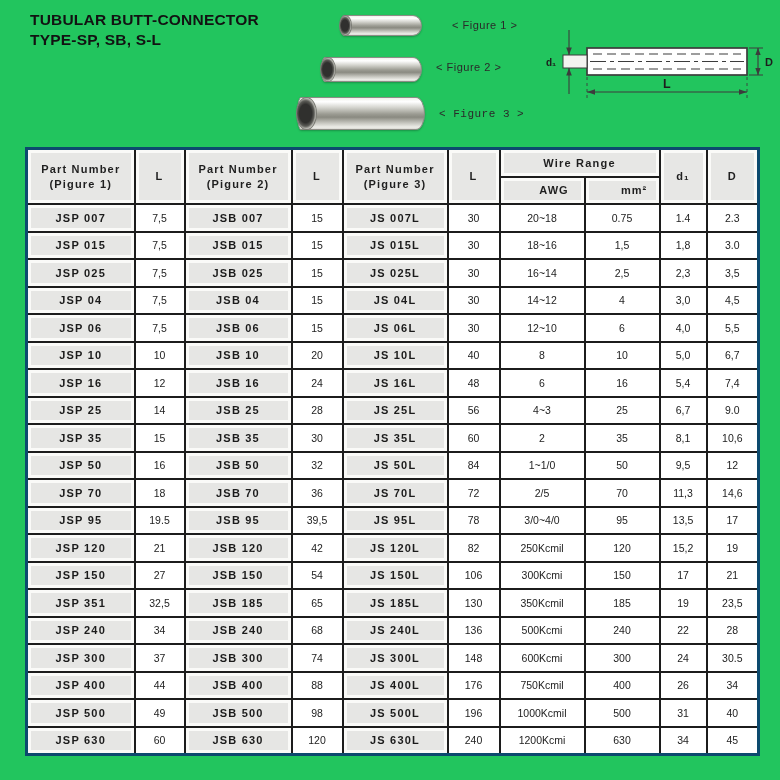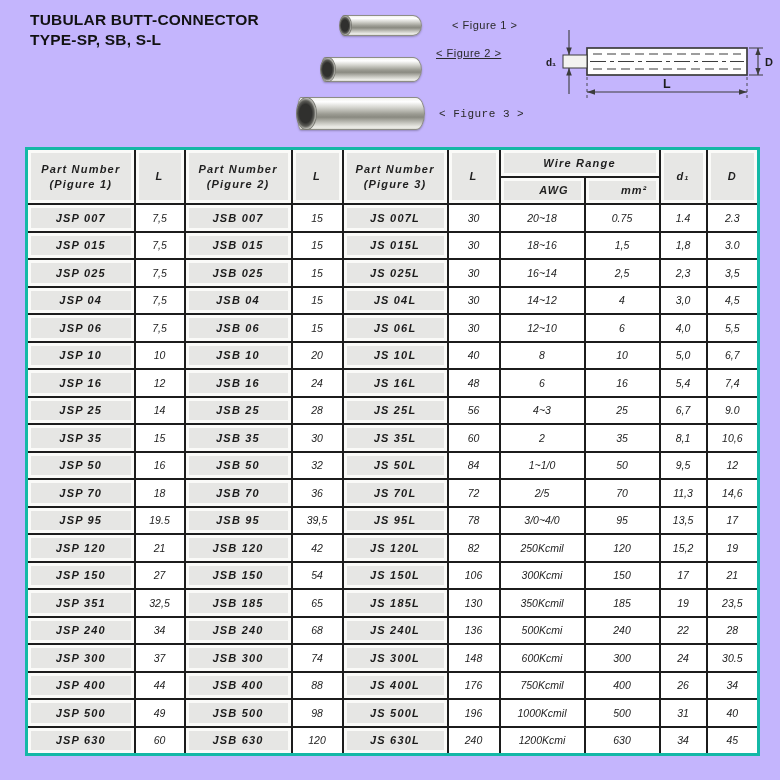--- a/index.html
+++ b/index.html
@@ -1,17 +1,17 @@
 <!DOCTYPE html>
 <html><head>
 <meta charset="utf-8">
 <style>
   html,body{margin:0;padding:0;background:#e9e9e9;}
   #screen{
-    position:relative;width:780px;height:780px;background:#c4b5fd;
+    position:relative;width:780px;height:780px;background:#22c55e;
     font-family:"Liberation Sans","DejaVu Sans",sans-serif;color:#1d1d1d;
     overflow:hidden;margin:0 auto;
   }
   
   .title{position:absolute;left:30px;top:10px;font-size:15.5px;font-weight:700;
     line-height:1.28;letter-spacing:.2px;color:#121212;white-space:pre;}
   .bullets{position:absolute;left:33px;top:52px;font-size:11.5px;line-height:1.5;color:#232323;}
   
   .tube{position:absolute;border:1px solid #8d8d86;border-radius:4px 9px 9px 4px/50% 50% 50% 50%;
     background:linear-gradient(180deg,#f0f0ec 0%,#ffffff 12%,#d6d6d0 30%,#9b9b92 52%,#8a8a81 62%,#c4c4bd 80%,#ededE8 94%,#d9d9d3 100%);
@@ -21,21 +21,21 @@
     border:1px solid #7b7b74;box-sizing:border-box;}
   .fig-label{position:absolute;font-size:11px;color:#2a2a2a;letter-spacing:.5px;}
   
   #diagram{position:absolute;left:543px;top:24px;}
   #diagram line,#diagram rect{stroke:#3c3c3c;}
   #diagram text{fill:#1d1d1d;}
   
   .spec-table{position:absolute;left:25px;top:147px;border-collapse:collapse;table-layout:fixed;
     width:732px;background:#fff;}
   .spec-table th,.spec-table td{border:2px solid #1c1c1c;padding:0;text-align:center;vertical-align:middle;overflow:hidden;}
-  .spec-table{border:3px solid #14b8a6;font-style:italic;}
+  .spec-table{border:3px solid #0c4a6e;}
   .spec-table th{background:#e7e7e5;font-size:11px;font-weight:700;letter-spacing:1.2px;
     color:#1f1f1f;box-shadow:inset 0 0 0 3px #fafaf8;line-height:1.35;}
   .spec-table th.sub{letter-spacing:1px;}
   .spec-table td{font-size:10.5px;color:#222;height:25.5px;}
   .spec-table td.pn{background:#e6e6e4;box-shadow:inset 0 0 0 3px #fafaf8;
     font-weight:700;font-size:11px;letter-spacing:1.2px;color:#1b1b1b;}
   .spec-table thead tr:first-child th{height:26px;}
   .spec-table thead tr:last-child th{height:25px;padding-left:24px;}
 </style>
 </head>
@@ -50,21 +50,21 @@
     <span class="hole" style="width:13px;"></span>
   </div>
   <div class="tube" style="left:321px;top:57px;width:99px;height:23px;">
     <span class="hole" style="width:16px;"></span>
   </div>
   <div class="tube" style="left:297px;top:97px;width:126px;height:31px;">
     <span class="hole" style="width:21px;"></span>
   </div>
 
   <span class="fig-label" style="left:436px;top:19px;margin-left:16px;">&lt; Figure 1 &gt;</span>
-  <span class="fig-label" style="left:436px;top:47px;text-decoration:underline;">&lt; Figure 2 &gt;</span>
+  <span class="fig-label" style="left:436px;top:61px;">&lt; Figure 2 &gt;</span>
   <span class="fig-label" style="left:439px;top:108px;font-family:Liberation Mono, monospace;">&lt; Figure 3 &gt;</span>
 
   <svg id="diagram" width="234" height="88" viewBox="0 0 234 88" fill="none">
 
     <rect x="44" y="24" width="160" height="27" fill="#ffffff" stroke-width="1.7"></rect>
     <line x1="50" y1="30" x2="198" y2="30" stroke-width="1.1" stroke-dasharray="9 5"></line>
     <line x1="47" y1="37.5" x2="201" y2="37.5" stroke-width="1.1" stroke-dasharray="16 4 4 4"></line>
     <line x1="50" y1="45" x2="198" y2="45" stroke-width="1.1" stroke-dasharray="9 5"></line>
 
     <rect x="20" y="31" width="24" height="13" fill="#f3f3f0" stroke-width="1"></rect>

